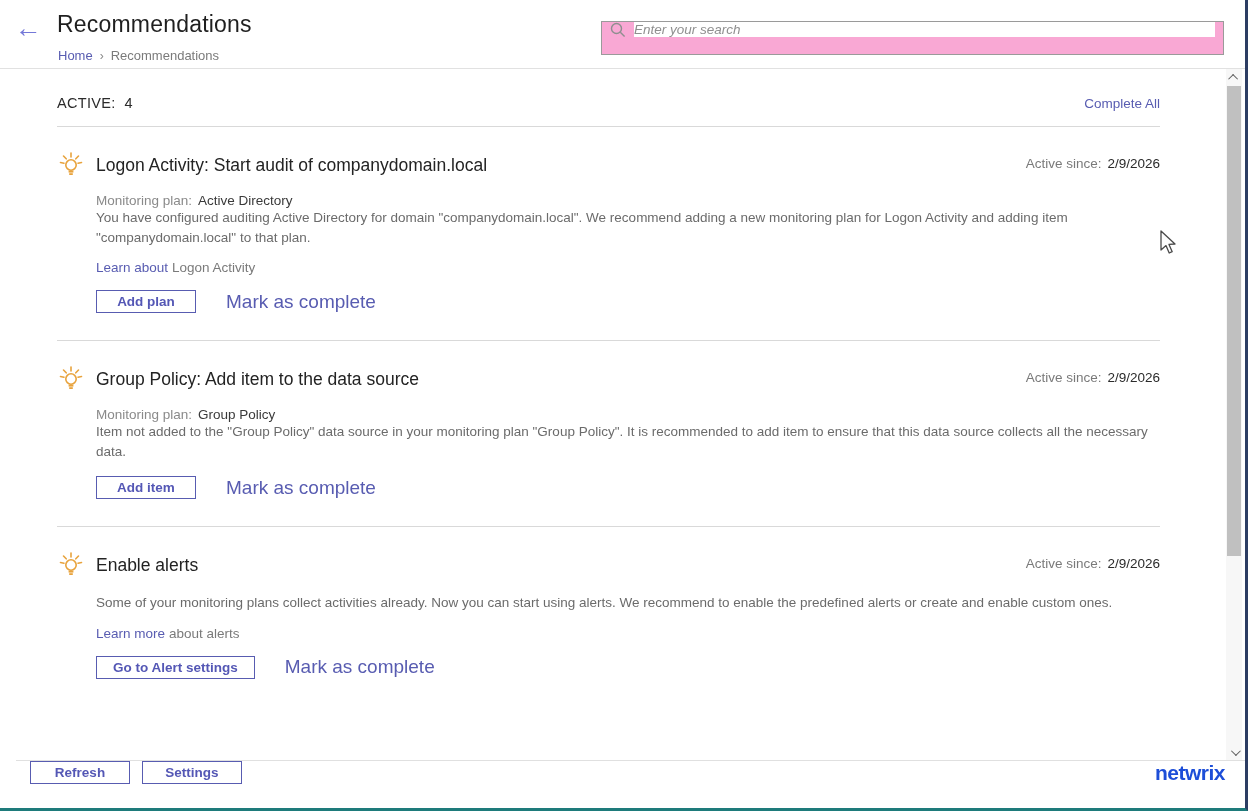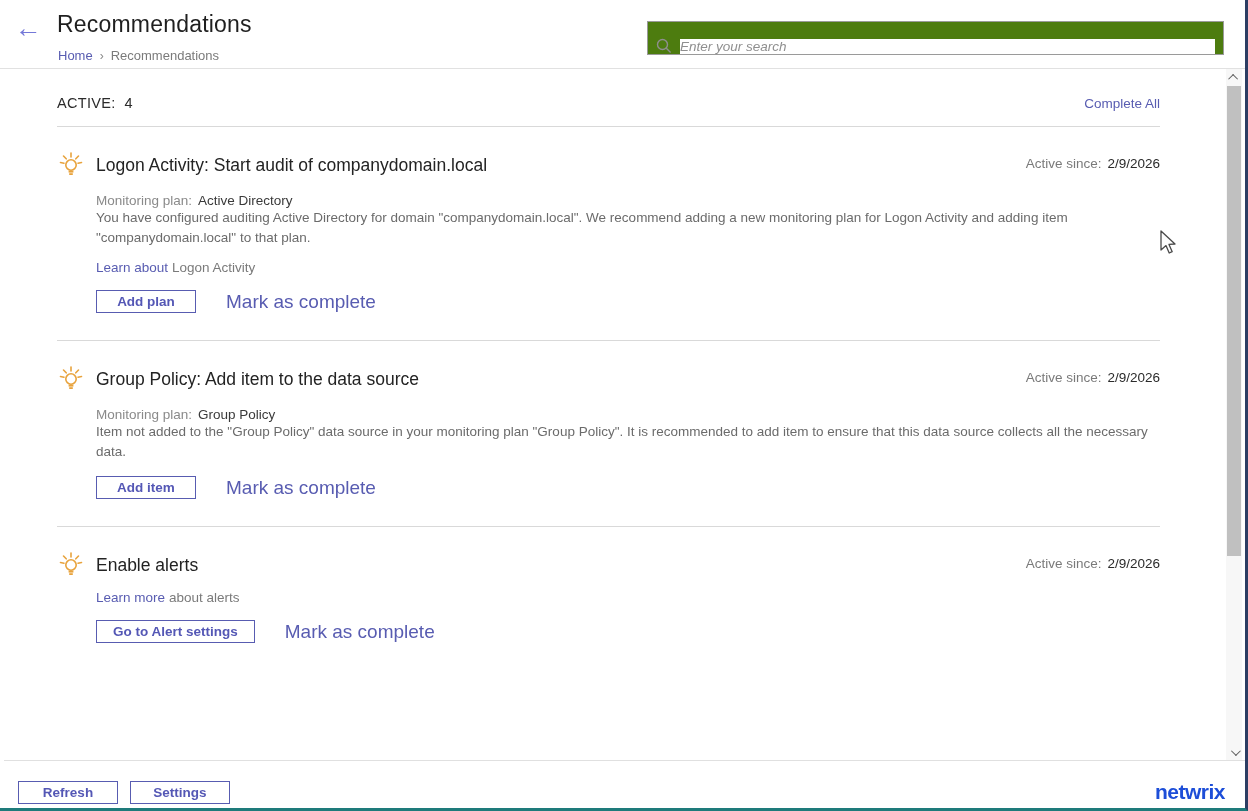--- a/index.html
+++ b/index.html
@@ -10,22 +10,22 @@
 
   
   .hdr { position:absolute; top:0; left:0; right:0; height:68px; background:#fff; }
   .back-btn { position:absolute; left:12px; top:12px; width:32px; height:32px; border:none; background:transparent;
               color:#7478d8; font-size:27px; line-height:30px; cursor:pointer; }
   .page-title { position:absolute; left:57px; top:11px; font-size:23px; font-weight:400; color:#1f1f1f; letter-spacing:.2px; }
   .crumbs { position:absolute; left:58px; top:48px; font-size:13px; }
   .crumbs a { color:#585cb1; text-decoration:none; }
   .crumb-sep { color:#8a8a8a; margin:0 7px; font-size:12px; }
   .crumb-cur { color:#7a7a7a; }
-  .search-wrap { position:absolute; top:21px; right:21px; width:577px; height:34px; border:1px solid #9a9a9a;
-                 background:#4d7c0f; display:flex; align-items:flex-end; padding:0 8px; }
+  .search-wrap { position:absolute; top:21px; right:21px; width:623px; height:34px; border:1px solid #9a9a9a;
+                 background:#f9a8d4; display:flex; align-items:flex-start; padding:0 8px; }
   .search-wrap svg { flex:0 0 auto; margin-right:8px; }
   .search-wrap input { flex:1; border:none; outline:none; font-family:"Liberation Sans",sans-serif;
                        font-size:13.5px; font-style:italic; color:#444; }
   .search-wrap input::placeholder { color:#8f8f8f; font-style:italic; }
   .hdr-divider { position:absolute; top:68px; left:0; right:0; height:1px; background:#e1e1e1; }
 
   
   .main { position:absolute; top:69px; left:0; right:19px; bottom:48px; padding:24px 66px 0 57px; overflow:hidden; }
   .active-row { display:flex; justify-content:space-between; align-items:center; height:20px; margin-bottom:13px; }
   .active-lbl { font-size:14.5px; color:#2b2b2b; letter-spacing:.3px; }
@@ -55,22 +55,22 @@
   
   .sbar { position:absolute; top:69px; right:3px; width:16px; bottom:48px; background:#f7f7f7; }
   .sbar .arrow { position:absolute; left:0; width:16px; height:16px; display:flex; align-items:center; justify-content:center; cursor:pointer; }
   .sbar .arrow.up { top:0; } .sbar .arrow.down { bottom:0; }
   .chev { width:7px; height:7px; border-left:1.5px solid #5d5d5d; border-top:1.5px solid #5d5d5d; }
   .chev.up { transform:rotate(45deg) translateY(2px); }
   .chev.down { transform:rotate(225deg) translateY(2px); }
   .sbar .thumb { position:absolute; left:1px; width:14px; top:17px; height:470px; background:#c0c0c0; cursor:pointer; }
 
   
-  .ftr { position:absolute; left:4px; right:0; bottom:0; height:48px; background:#fff; border-top:1px solid #e0e0e0;
-         display:flex; align-items:flex-end; padding:0 20px 4px 14px; }
+  .ftr { position:absolute; left:16px; right:0; bottom:0; height:48px; background:#fff; border-top:1px solid #e0e0e0;
+         display:flex; align-items:flex-start; padding:0 20px 4px 14px; }
   .ftr .btn { margin-right:12px; width:100px; }
   .brand { margin-left:auto; font-size:21px; font-weight:700; color:#1d4ed8; letter-spacing:-0.5px; }
 
   
   .cursor { position:absolute; left:1157px; top:230px; pointer-events:none; }
 </style>
 </head>
 <body>
 
 <div class="page">
@@ -182,20 +182,21 @@
             </g>
             <rect x="10.6" y="19.6" width="4.8" height="2" fill="#e8a33d"></rect>
             <rect x="11.2" y="22.2" width="3.6" height="1.8" fill="#e8a33d"></rect>
           </svg>
         </span>
         <h2 class="card-title">Enable alerts</h2>
         <div class="since">
           <span class="lbl">Active since:</span><span class="val">2/9/2026</span>
         </div>
       </div>
+      <p class="desc" style="margin-top:16px;">Some of your monitoring plans collect activities already. Now you can start using alerts. We recommend to enable the predefined alerts or create and enable custom ones.</p>
       <p class="learn">
         <a href="#" class="link">Learn more</a><span>about alerts</span>
       </p>
       <div class="actions">
         <button class="btn">Go to Alert settings</button>
         <a href="#" class="link mark">Mark as complete</a>
       </div>
     </section>
 
   </div>

